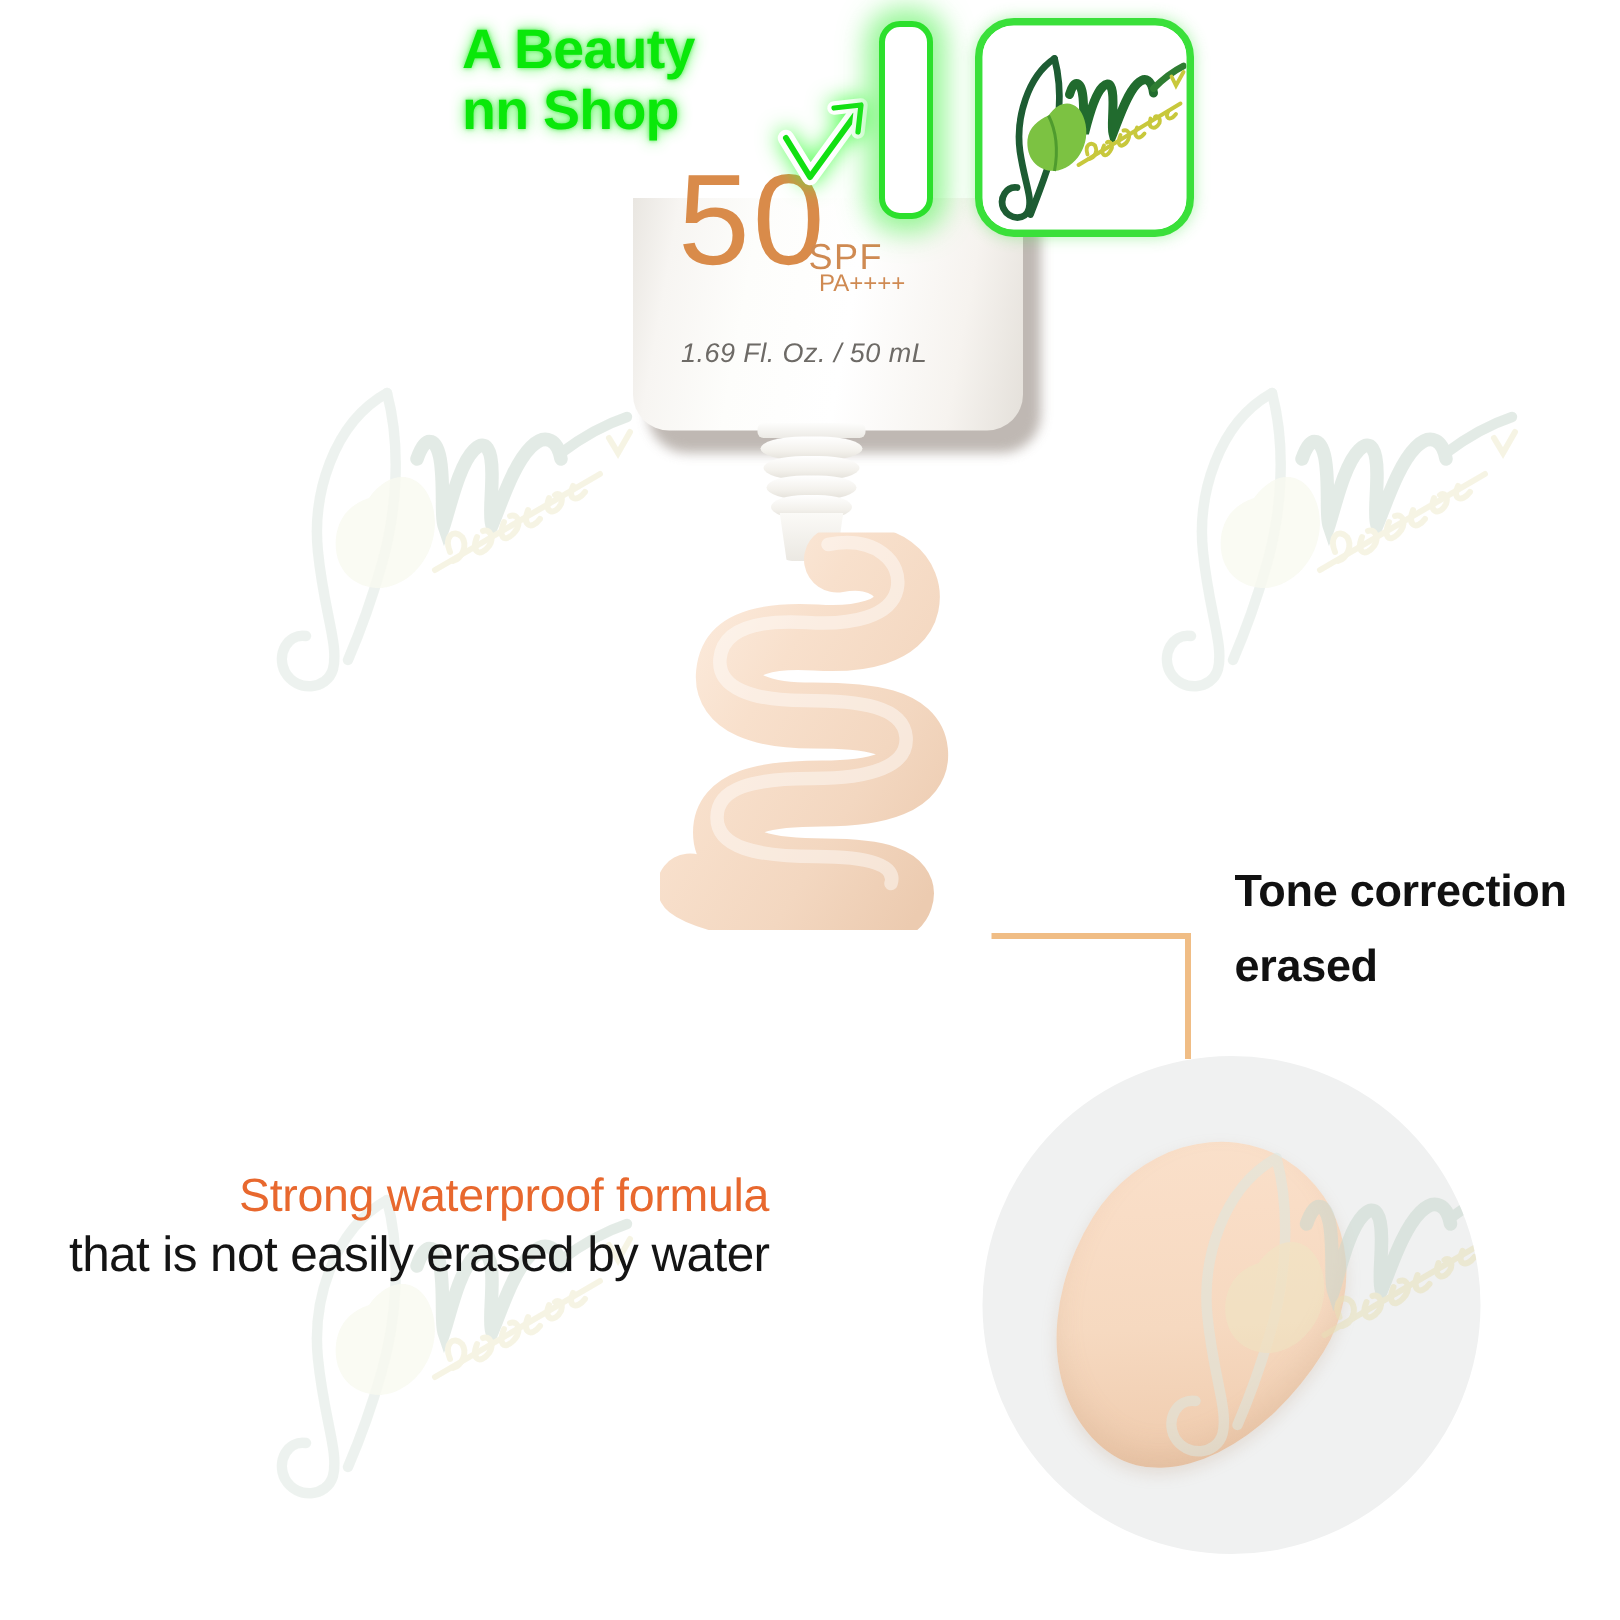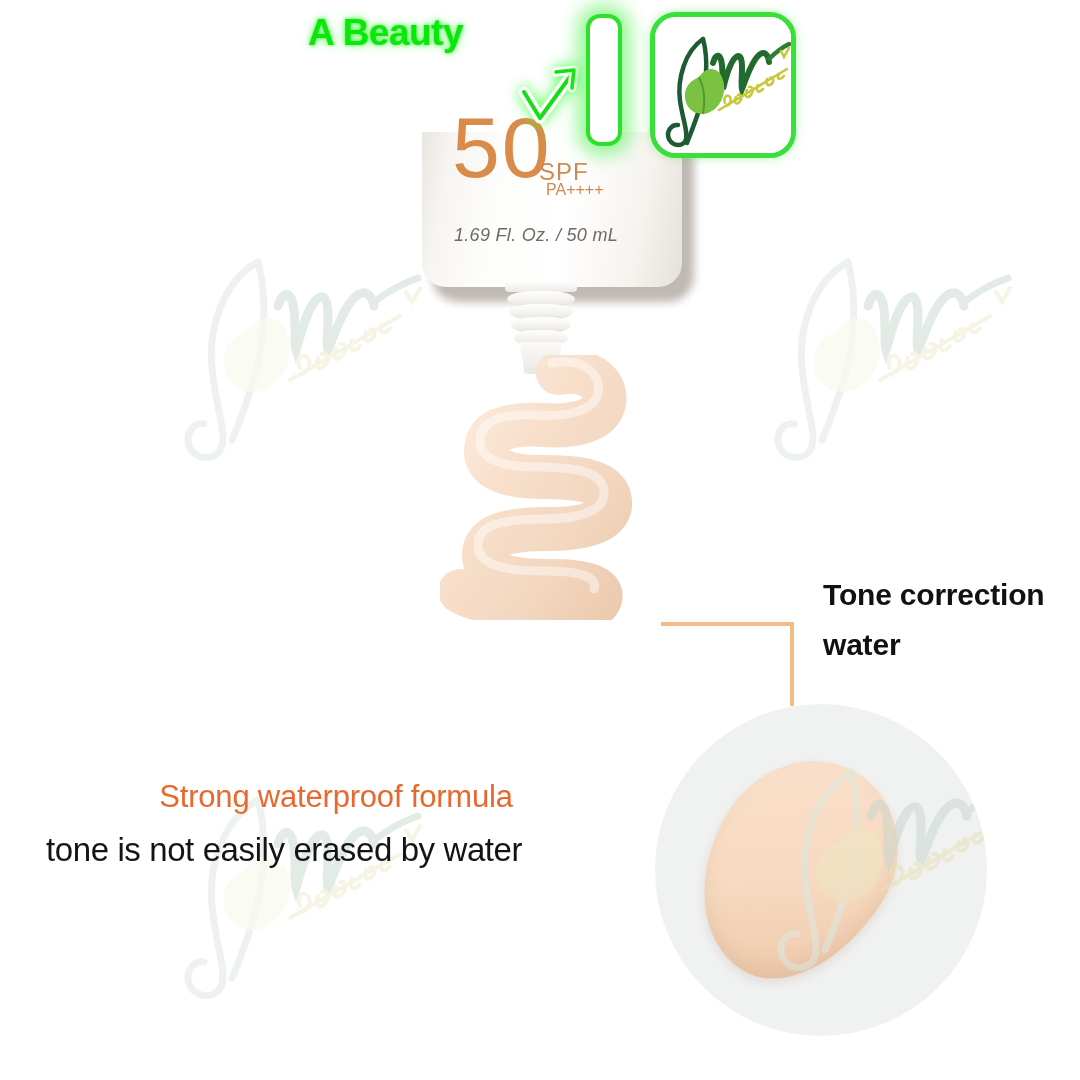--- a/index.html
+++ b/index.html
@@ -197,21 +197,20 @@
     left: 46px;
     top: 778px;
     width: 580px;
   }
   #copy-line-1 {
     font-size: 31px;
     color: #e8682e;
     text-align: center;
     line-height: 1.2;
     letter-spacing: -0.2px;
-    margin-bottom: 14px;
   }
   .copy-sub {
     font-size: 33px;
     color: #141414;
     line-height: 1.25;
     letter-spacing: -0.4px;
     margin-bottom: 12px;
   }
 
   
@@ -402,21 +401,21 @@
   </div>
 
   <div id="callout-line">
     <svg viewBox="0 0 136 88" xmlns="http://www.w3.org/2000/svg">
       <path d="M1,4 L132,4 L132,86" fill="none" stroke="#f0bd85" stroke-width="4"></path>
     </svg>
   </div>
 
   <div id="tone-label">
     <div>Tone correction</div>
-    <div>water</div>
+    <div>erased</div>
   </div>
 
   <div id="swatch-circle">
     <div id="swatch-blob"></div>
     <div id="swatch-wm">
       <svg viewBox="0 0 300 240" xmlns="http://www.w3.org/2000/svg">
         <g fill="none" stroke="#dde7e0" stroke-width="7" stroke-linecap="round">
           <path d="M108,22 C72,42 58,90 62,128 C66,168 76,190 72,206 C68,220 48,222 40,208 C34,196 42,182 54,184"></path>
           <path d="M108,22 C118,60 114,104 104,138 C96,166 88,186 82,200"></path>
         </g>
@@ -434,27 +433,28 @@
           <path d="M232,84 C228,92 234,96 240,88"></path>
           <path d="M140,140 L250,76"></path>
         </g>
         <path d="M256,52 L262,62 L270,48" fill="none" stroke="#e8e0b8" stroke-width="4" stroke-linecap="round"></path>
       </svg>
     </div>
   </div>
 
   <div id="copy-block">
     <div id="copy-line-1">Strong waterproof formula</div>
-    <div class="copy-sub">tone is not easily erased by water</div>
+    <div class="copy-sub">that is not easily erased by water</div>
   </div>
 
   <div id="brand-overlay">
 
     <div id="brand-text">
       <div>A Beauty</div>
+      <div>nn Shop</div>
     </div>
 
     <div id="brand-check">
       <svg viewBox="0 0 66 64" xmlns="http://www.w3.org/2000/svg">
         <path d="M6,30 L22,56 L54,12" fill="none" stroke="#ffffff" stroke-width="11" stroke-linecap="round" stroke-linejoin="round"></path>
         <path d="M6,30 L22,56 L54,12" fill="none" stroke="#12e012" stroke-width="4" stroke-linecap="round" stroke-linejoin="round"></path>
         <path d="M38,10 L56,8 L54,26" fill="none" stroke="#ffffff" stroke-width="9" stroke-linecap="round" stroke-linejoin="round"></path>
         <path d="M38,10 L56,8 L54,26" fill="none" stroke="#12e012" stroke-width="3.5" stroke-linecap="round" stroke-linejoin="round"></path>
       </svg>
     </div>

